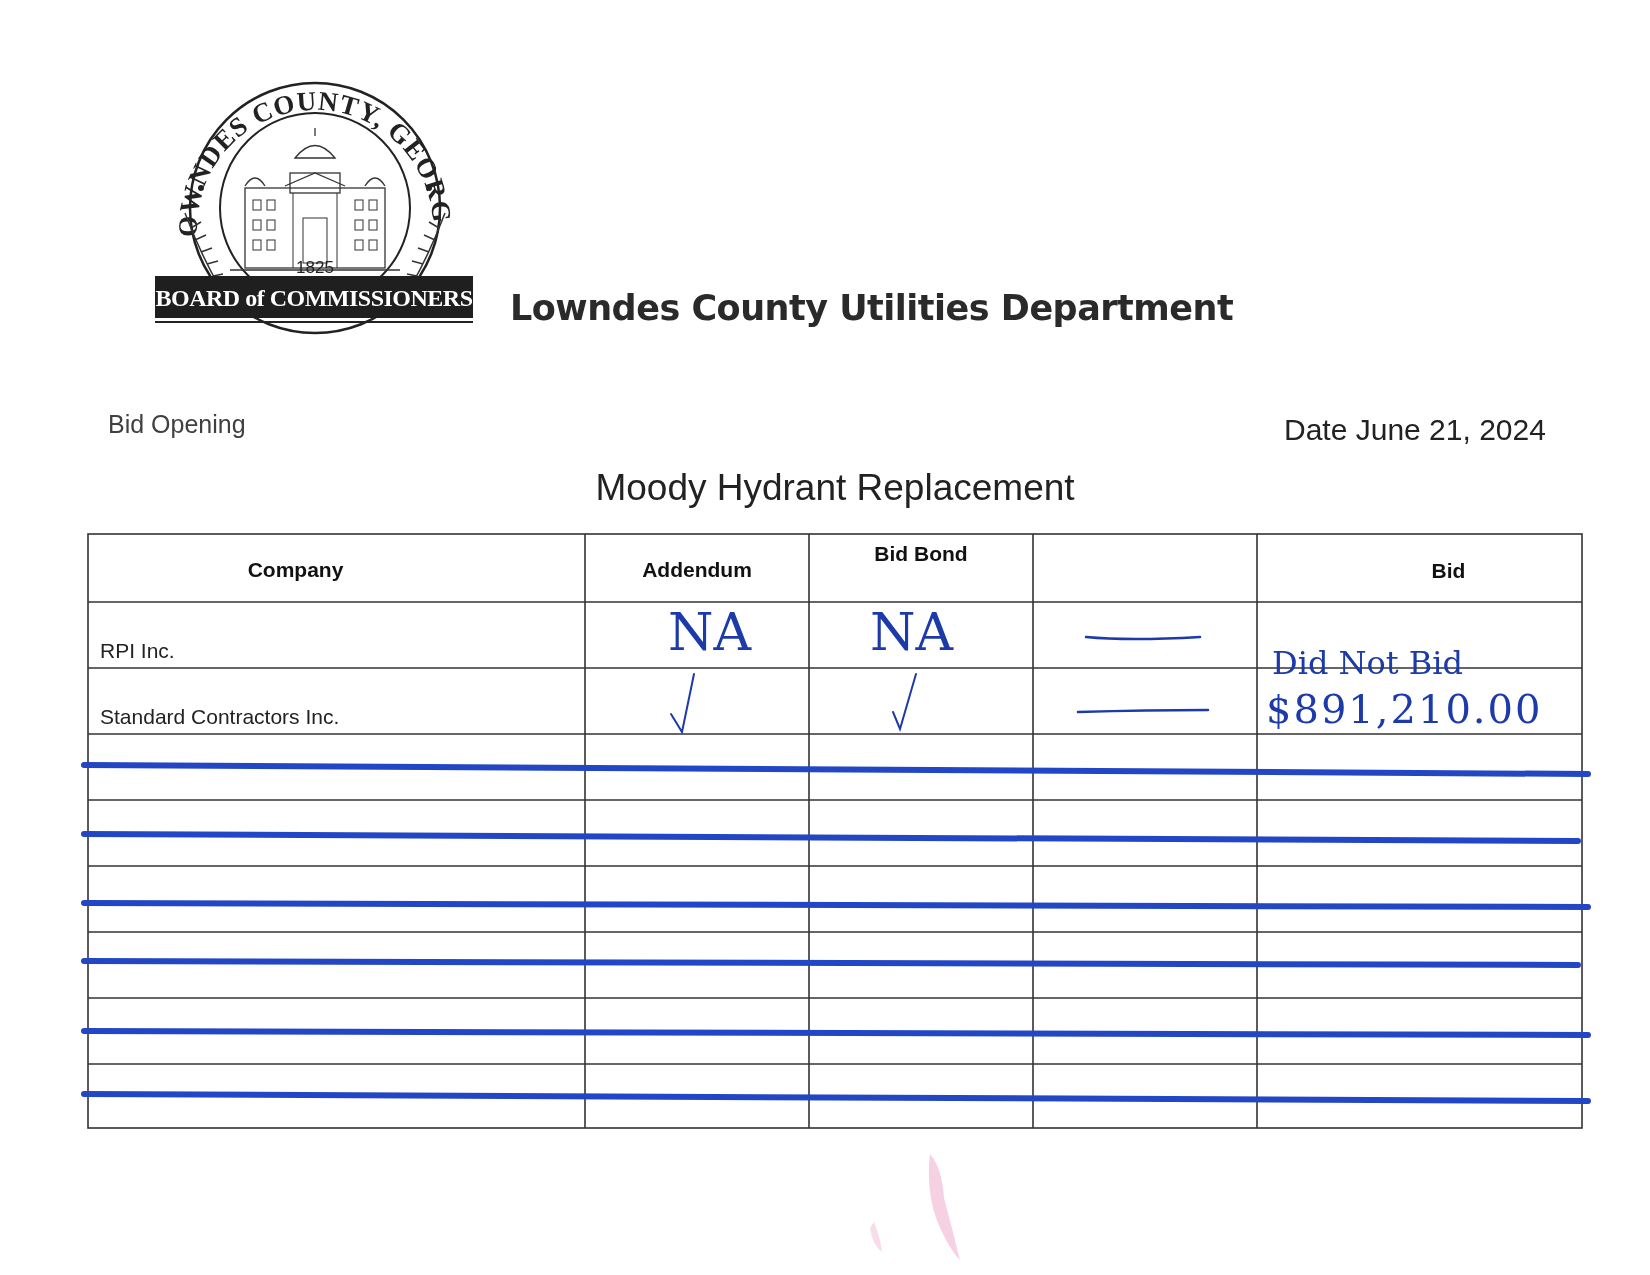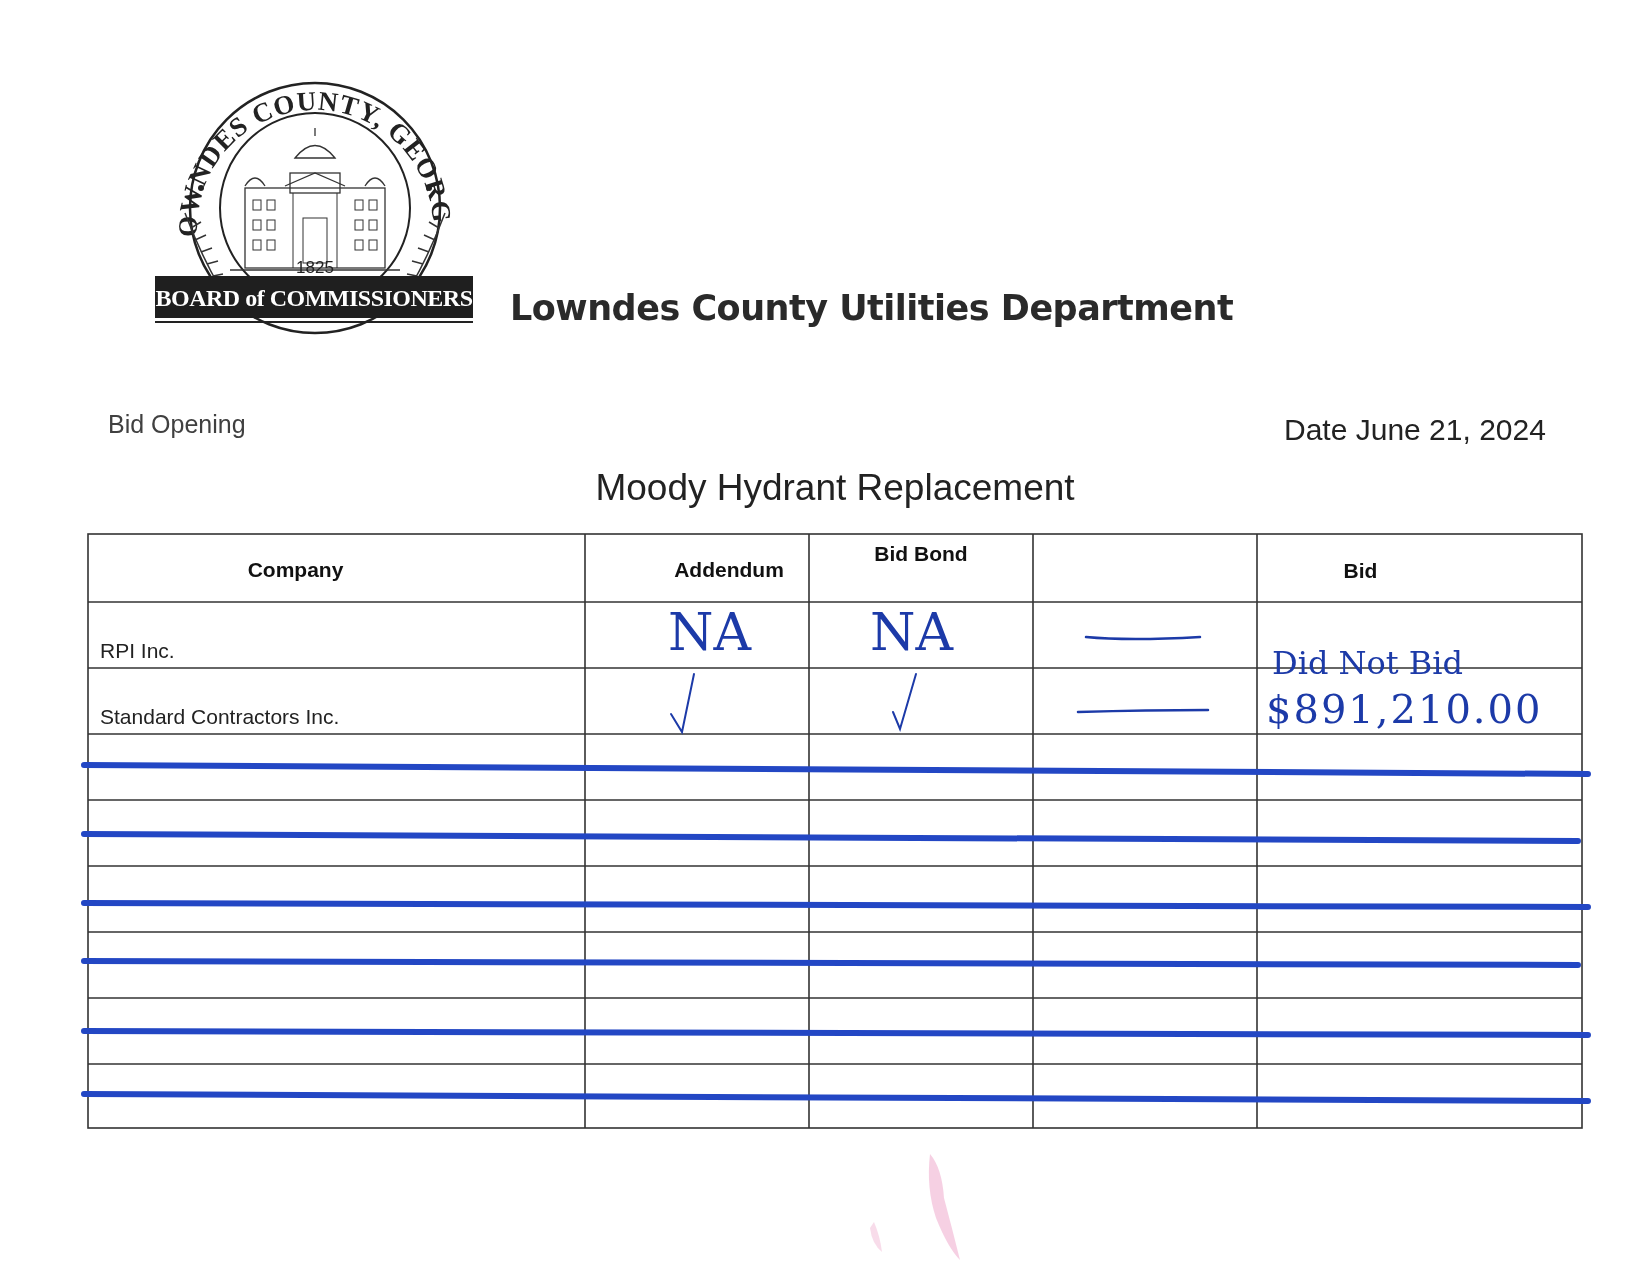--- a/index.html
+++ b/index.html
@@ -108,24 +108,24 @@
     <path d="M990 178 Q1060 176 1120 176"></path>
   </g>
 
   <g stroke="#1c3aa8" stroke-width="2" fill="none" stroke-linecap="round">
     <path d="M583 180 L594 198 L606 140"></path>
     <path d="M805 178 L812 195 L828 140"></path>
   </g>
 </svg>
 
 <div class="hdr" style="left:88px; width:415px; top:558px;">Company</div>
-<div class="hdr" style="left:585px; width:224px; top:558px;padding-left:32px;">Addendum</div>
+<div class="hdr" style="left:585px; width:224px; top:558px;">Addendum</div>
 <div class="hdr" style="left:809px; width:224px; top:542px;">Bid Bond</div>
 <div class="hdr" style="left:1033px; width:224px; top:558px;"></div>
-<div class="hdr" style="left:1198px; width:325px; top:559px;">Bid</div>
+<div class="hdr" style="left:1286px; width:325px; top:559px;">Bid</div>
 
 <div class="cell-text" style="left:100px; top:624px;">RPI Inc.</div>
 <div class="hw" style="left:668px; top:602px; font-size:52px;">NA</div>
 <div class="hw" style="left:870px; top:602px; font-size:52px;">NA</div>
 <div class="hw" style="left:1272px; top:644px; font-size:32px;">Did Not Bid</div>
 
 <div class="cell-text" style="left:100px; top:690px;">Standard Contractors Inc.</div>
 <div class="hw" style="left:1266px; top:686px; font-size:40px; letter-spacing:2px;">$891,210.00</div>
 
 <svg class="stain" style="left:860px; top:1148px; width:140px; height:120px;" viewBox="0 0 140 120">

